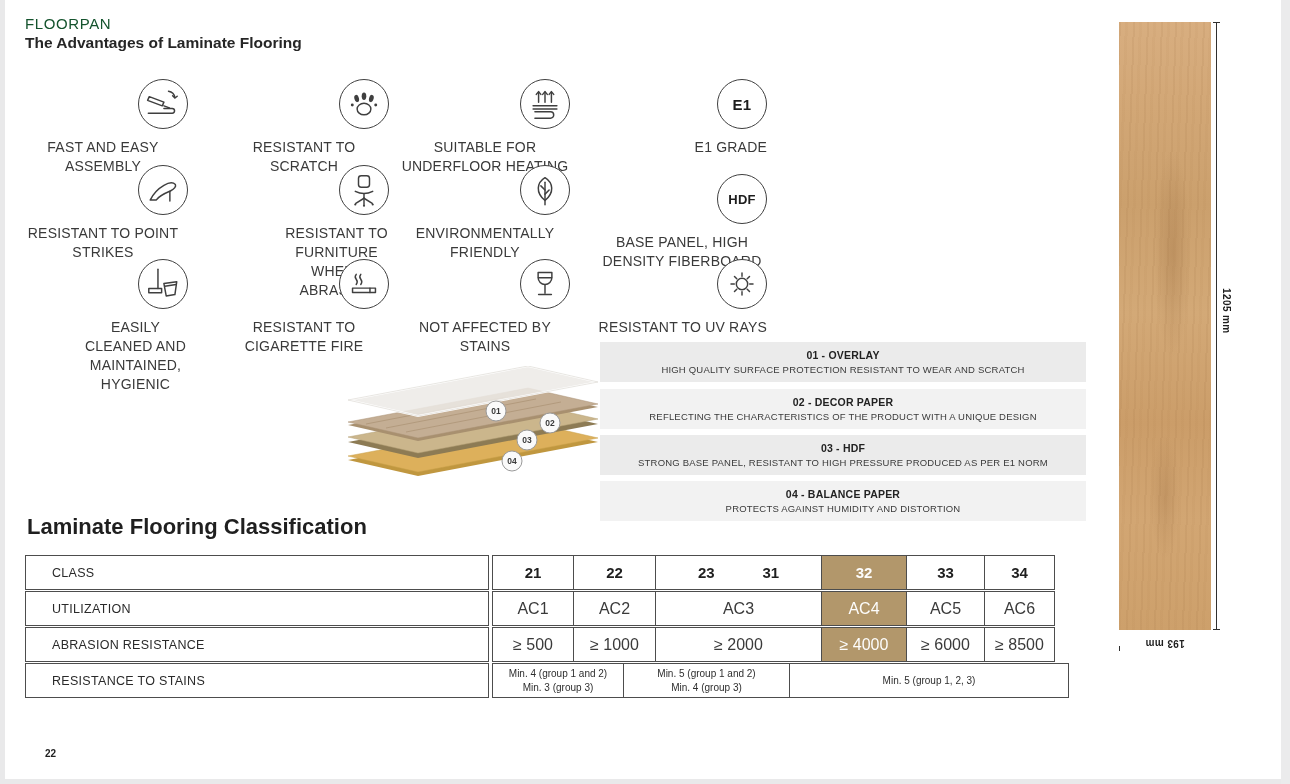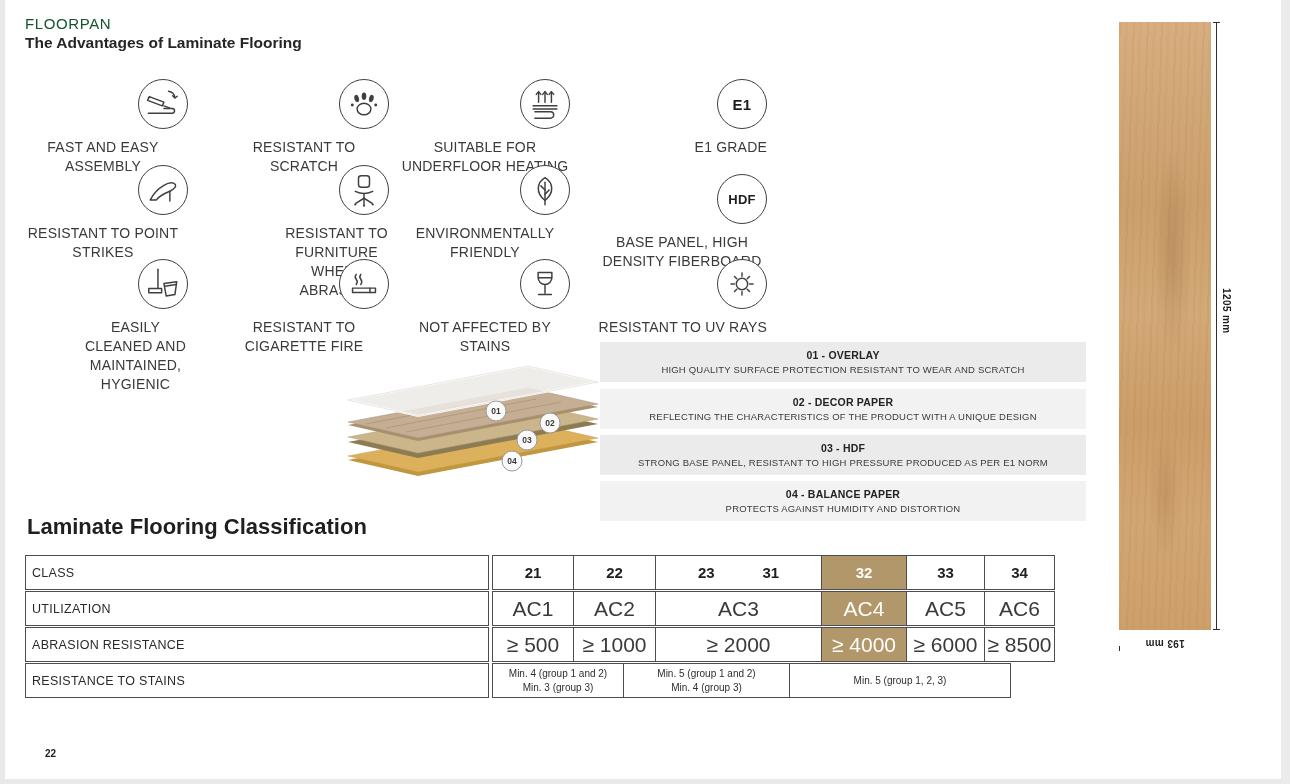--- a/index.html
+++ b/index.html
@@ -36,31 +36,31 @@
                display: flex; flex-direction: column; justify-content: center; gap: 3px; }
   .layer-box.odd { background: #ebebeb; }
   .layer-box.even { background: #f2f2f2; }
   .layer-title { font-size: 10.5px; font-weight: bold; color: #222; letter-spacing: .2px; }
   .layer-desc { font-size: 9.5px; color: #3a3a3a; letter-spacing: .2px; }
 
   
   .section-title { position: absolute; left: 27px; top: 514px; font-size: 22px; font-weight: bold; color: #1f1f1f; text-align: center; }
 
   .hrow { position: absolute; left: 25px; width: 464px; height: 35px; border: 1px solid #4d4d4d;
-          display: flex; align-items: center; padding-left: 6px; font-size: 12.5px; color: #2a2a2a;
+          display: flex; align-items: center; padding-left: 26px; font-size: 12.5px; color: #2a2a2a;
           letter-spacing: .3px; background: #fff; }
   .vrow { position: absolute; left: 492px; display: flex; }
   .vrow > div { height: 35px; border: 1px solid #4d4d4d; display: flex; align-items: center;
                 justify-content: center; background: #fff; }
   .vrow > div + div { margin-left: -1px; }
   .c1 { width: 82px; } .c2 { width: 83px; } .c3 { width: 167px; }
   .c4 { width: 86px; } .c5 { width: 79px; } .c6 { width: 71px; }
-  .m12 { width: 132px; } .m456 { width: 222px; text-align: right; }
+  .m12 { width: 132px; } .m456 { width: 280px; text-align: right; }
   .num { font-weight: bold; font-size: 15px; color: #1f1f1f; }
-  .val { font-size: 21px; color: #3a3a3a; }
+  .val { font-size: 16px; color: #3a3a3a; }
   .pair { justify-content: space-around !important; padding: 0 18px; }
   .hl { background: #b2976b !important; color: #fff !important; }
   .hl span { color: #fdfdfc; }
   .stains { flex-direction: column; justify-content: center; gap: 1px; font-size: 10px; color: #2e2e2e; line-height: 1.3; }
 
   
   .plank { position: absolute; left: 1119px; top: 22px; width: 92px; height: 608px;
            background:
              radial-gradient(ellipse 26px 150px at 58% 38%, rgba(146,100,55,.28), rgba(146,100,55,0) 70%),
              radial-gradient(ellipse 22px 90px at 50% 78%, rgba(146,100,55,.22), rgba(146,100,55,0) 70%),

